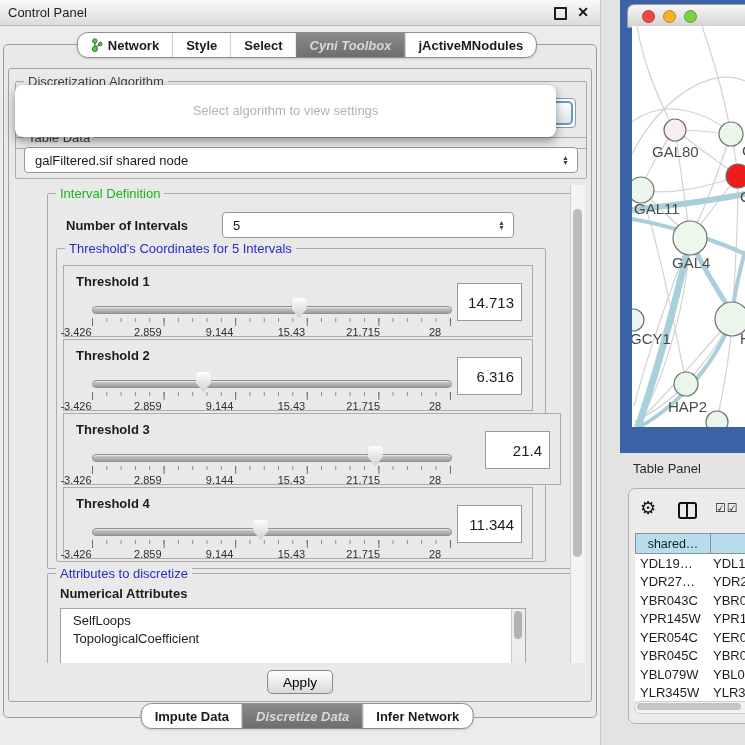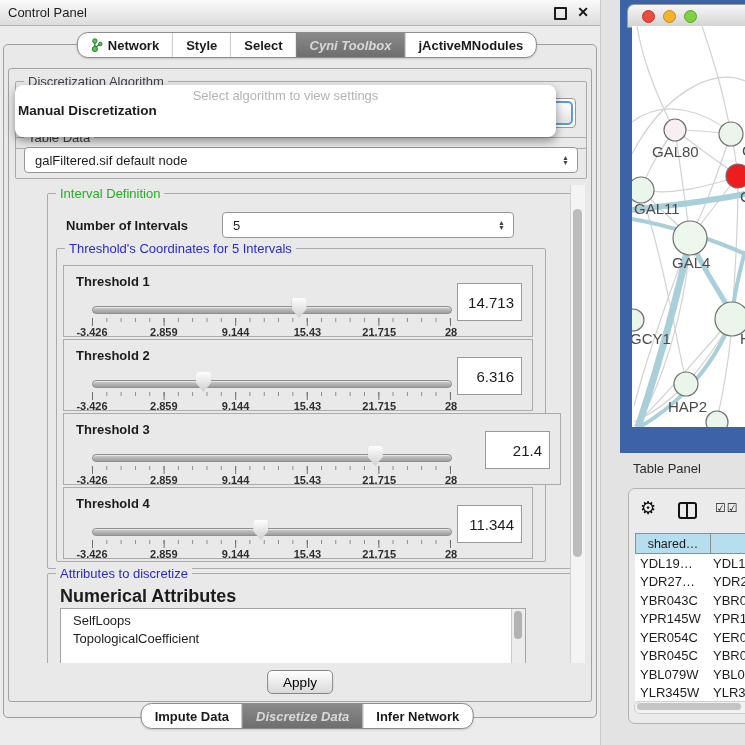--- a/index.html
+++ b/index.html
@@ -21,39 +21,39 @@
   .panel{position:absolute;left:8px;top:68px;width:582px;height:632px;border:1px solid #a2a2a2;border-radius:3px;background:#e9e9e9;}
   .fieldset{position:absolute;border:1px solid #ababab;border-radius:2px;}
   .legend{position:absolute;top:-8px;left:8px;background:#e9e9e9;padding:0 4px;font-size:13px;white-space:nowrap;}
   .legend.gray{color:#41414f;} .legend.green{color:#1db31d;} .legend.blue{color:#2929cc;}
   .combo{position:absolute;background:#fff;border:1px solid #979797;border-radius:4px;display:flex;align-items:center;font-size:13px;}
   .combo .val{padding-left:10px;flex:1;white-space:nowrap;overflow:hidden;}
   .spinner{display:flex;flex-direction:column;align-items:center;line-height:5px;font-size:7px;color:#444;padding-right:8px;}
   .focusbtn{position:absolute;right:2px;top:2px;bottom:2px;width:19px;border:2px solid #5b9dd9;border-radius:5px;background:linear-gradient(#fdfdfd,#e3e3e3);}
   
   .popup{position:absolute;left:15px;top:85px;width:541px;height:52px;background:#fff;border-radius:8px;box-shadow:0 4px 10px rgba(0,0,0,.4);z-index:50;}
-  .popup .hint{text-align:center;color:#b3b3b3;font-size:13px;padding-top:3px;}
+  .popup .hint{text-align:center;color:#b3b3b3;font-size:13px;padding-top:18px;}
   .popup .opt{font-size:13.5px;padding-left:3px;line-height:16px;}
   .popup .opt.b{font-weight:bold;}
   
   .scrollwrap{position:absolute;left:6px;top:116px;width:570px;height:478px;overflow:hidden;}
   .vscroll{position:absolute;right:0;top:0;bottom:0;width:14px;background:#f4f4f4;border-left:1px solid #d2d2d2;}
   .vscroll .thumb{position:absolute;left:2px;width:9px;border-radius:5px;background:#bcbcbc;}
   .thrbox{position:absolute;left:6px;width:468px;height:70px;border:1px solid #ababab;background:#e9e9e9;}
   .thr-title{position:absolute;left:12px;top:8px;font-size:13px;font-weight:bold;}
   .track{position:absolute;left:28px;top:40px;width:358px;height:6px;border:1px solid #8f8f8f;border-radius:4px;background:linear-gradient(#cdcdcd,#9d9d9d);box-shadow:inset 0 1px 1px rgba(255,255,255,.6);}
   .trackzone{position:absolute;left:28px;top:0;width:358px;height:0;}
   .thumb-sl{position:absolute;top:32px;width:15px;height:20px;margin-left:-7px;background:linear-gradient(#fefefe,#cfcfcf);clip-path:polygon(0 12%,12% 0,88% 0,100% 12%,100% 55%,50% 100%,0 55%);filter:drop-shadow(0 0 1px #777);}
   .ticks{position:absolute;left:28px;top:52px;width:359px;height:8px;
          background-image:linear-gradient(90deg,#8a8a8a 1px,transparent 1px);
          background-size:calc((100% - 1px)/25) 4px;background-repeat:repeat-x;}
   .ticks::after{content:"";position:absolute;inset:0;
          background-image:linear-gradient(90deg,#6f6f6f 1px,transparent 1px);
          background-size:calc((100% - 1px)/5) 8px;background-repeat:repeat-x;}
-  .scale{position:absolute;left:28px;top:60px;width:359px;height:12px;font-size:11px;font-weight:bold;color:#2e2e2e;}
+  .scale{position:absolute;left:12px;top:60px;width:359px;height:12px;font-size:11px;font-weight:normal;color:#2e2e2e;}
   .scale span{position:absolute;transform:translateX(-50%);white-space:nowrap;}
   .valbox{position:absolute;right:10px;top:17px;width:56px;height:36px;background:#fff;border:1px solid #9a9a9a;font-size:15px;display:flex;align-items:center;justify-content:flex-end;padding-right:7px;}
   .listbox{position:absolute;background:#fff;border:1px solid #a5a5a5;overflow:hidden;}
   .listbox .item{font-size:13px;line-height:17.5px;padding-left:12px;}
   .list-vscroll{position:absolute;right:0;top:0;bottom:0;width:13px;background:#ececec;border-left:1px solid #c9c9c9;}
   .list-vscroll .thumb{position:absolute;left:2px;top:2px;width:8px;height:28px;border-radius:4px;background:#b2b2b2;}
   .apply{position:absolute;left:50%;transform:translateX(-50%);top:601px;height:24px;padding:0 15px;border:1px solid #868686;border-radius:5px;background:linear-gradient(#ffffff,#d9d9d9);font-size:13.5px;display:flex;align-items:center;}
   
   .netwin{position:absolute;left:620px;top:0;width:125px;height:453px;background:#3b63a6;}
   .net-titlebar{position:absolute;left:7px;top:4px;width:118px;height:22px;background:linear-gradient(#f7f7f7,#d2d2d2);border:1px solid #9a9a9a;border-right:none;border-top-left-radius:7px;}
@@ -121,21 +121,21 @@
       <span class="legend gray">Discretization Algorithm</span>
       <div class="combo" style="left:8px;top:16px;width:550px;height:28px;">
         <span class="val"></span>
         <span class="focusbtn"></span>
       </div>
     </div>
 
     <div class="fieldset" style="left:6px;top:68px;width:570px;height:40px;">
       <span class="legend gray">Table Data</span>
       <div class="combo" style="left:8px;top:9px;right:8px;height:24px;">
-        <span class="val">galFiltered.sif default node</span>
+        <span class="val">galFiltered.sif shared node</span>
         <span class="spinner">▲<br>▼</span>
       </div>
     </div>
 
     <div class="scrollwrap">
 
       <div class="fieldset" style="left:32px;top:8px;width:524px;height:374px;">
         <span class="legend green">Interval Definition</span>
         <span style="position:absolute;left:18px;top:24px;font-size:13px;font-weight:bold;">Number of Intervals</span>
         <div class="combo" style="left:174px;top:18px;width:290px;height:24px;">
@@ -215,41 +215,40 @@
               <span style="left:80%">21.715</span>
               <span style="left:100%">28</span>
             </div>
             <div class="valbox">11.344</div>
           </div>
         </div>
       </div>
 
       <div class="fieldset" style="left:32px;top:388px;width:524px;height:120px;">
         <span class="legend blue">Attributes to discretize</span>
-        <span style="position:absolute;left:12px;top:12px;font-size:18px;font-weight:bold;">Numerical Attributes</span>
+        <span style="position:absolute;left:12px;top:12px;font-size:13px;font-weight:bold;">Numerical Attributes</span>
         <div class="listbox" style="left:12px;top:34px;width:464px;height:80px;">
           <div class="item" style="padding-top:3px;">SelfLoops</div>
           <div class="item">TopologicalCoefficient</div>
           <div class="list-vscroll">
               <div class="thumb"></div>
             </div>
         </div>
       </div>
 
       <div class="vscroll">
         <div class="thumb" style="top:24px;height:348px;"></div>
       </div>
     </div>
 
     <button class="apply">Apply</button>
   </div>
 
   <div class="popup">
     <div class="hint">Select algorithm to view settings</div>
-    <div class="opt b">Manual Discretization</div>
   </div>
 
   <div class="segbar bottom">
     <div class="seg">
         <span>Impute Data</span>
       </div>
     <div class="seg active">
         <span>Discretize Data</span>
       </div>
     <div class="seg">

